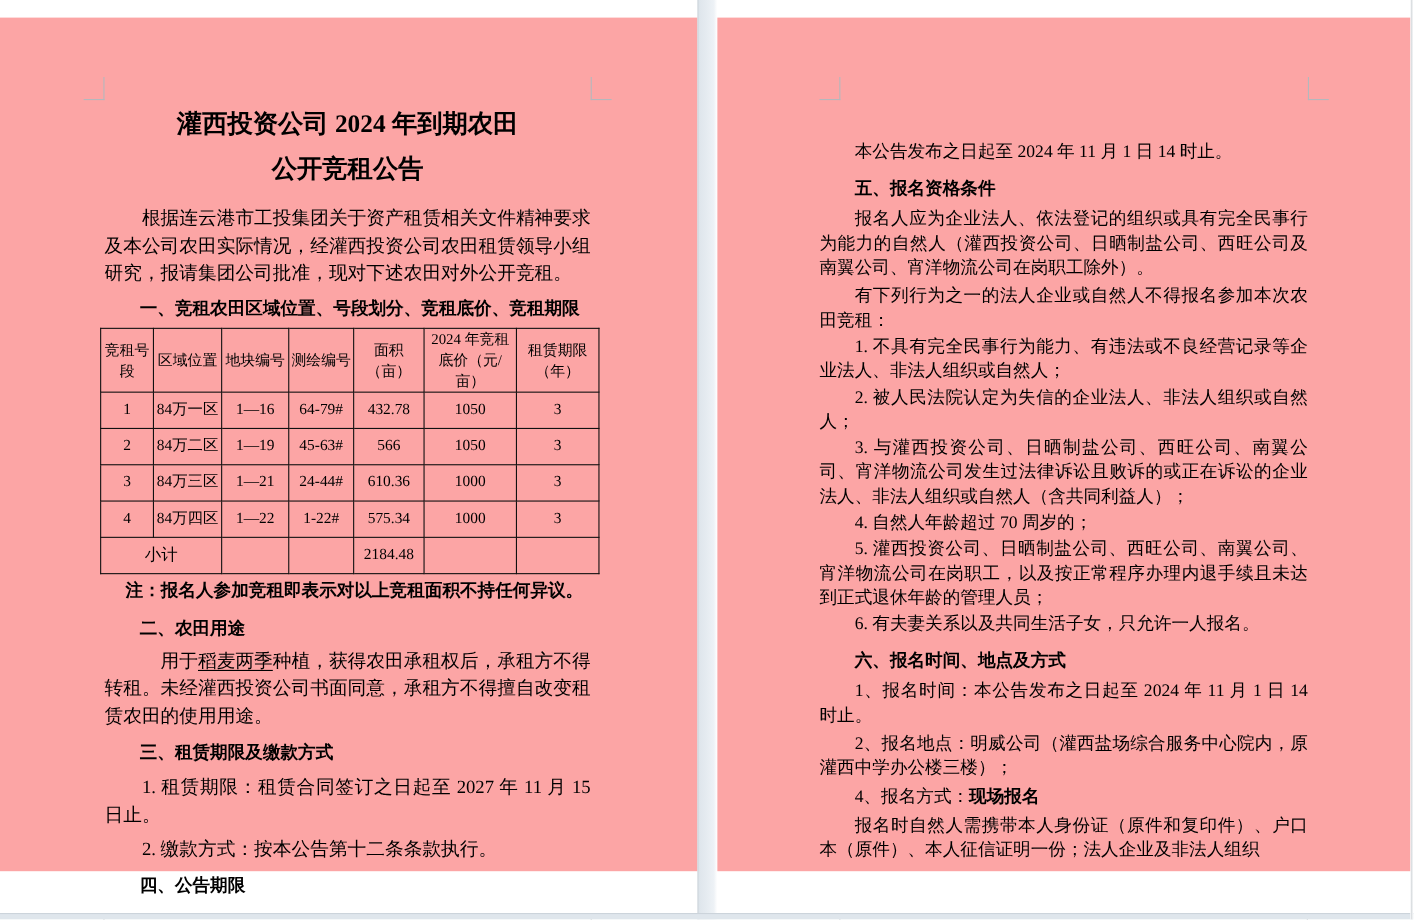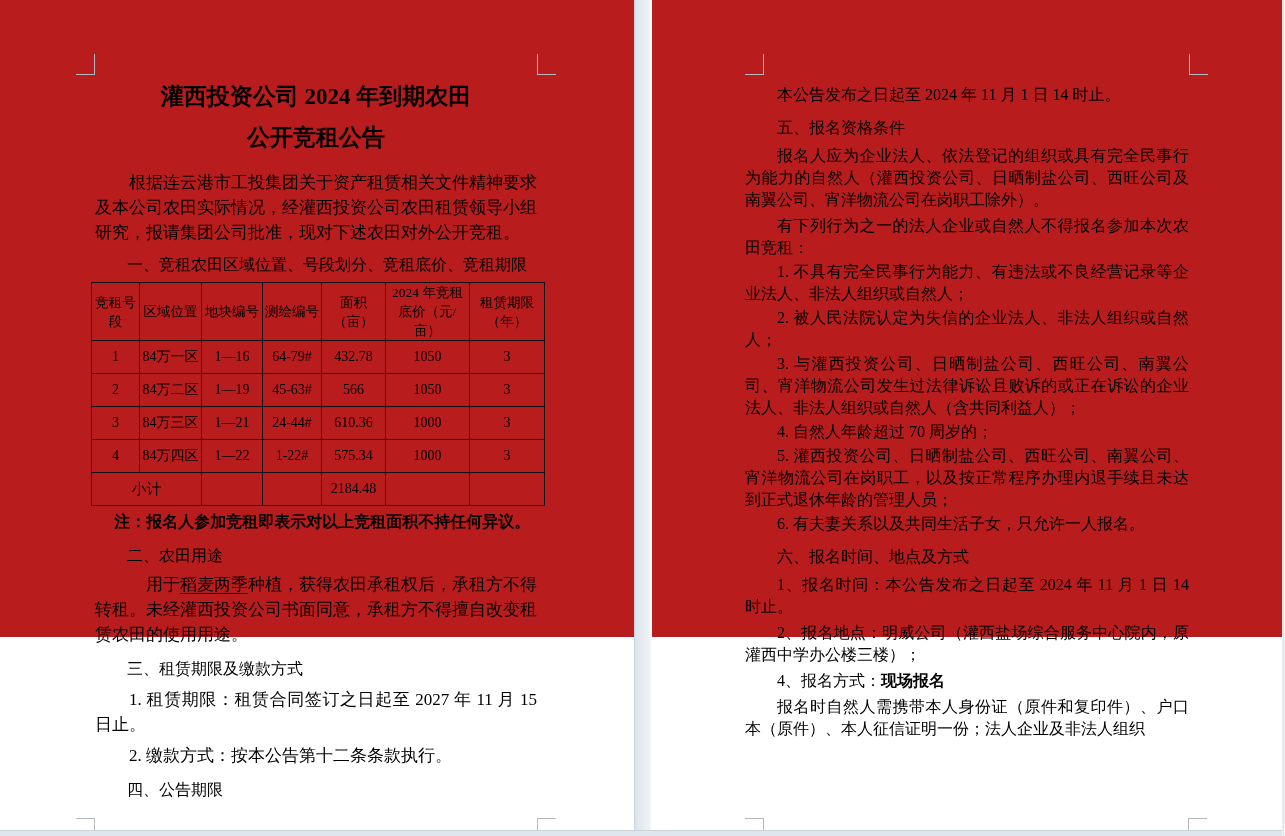--- a/index.html
+++ b/index.html
@@ -5,21 +5,21 @@
   html,body{margin:0;padding:0;}
   body{
     width:1285px;height:836px;overflow:hidden;position:relative;
     background:#ffffff;
     font-family:"Liberation Serif","DejaVu Serif",serif;
     color:#000;
   }
   .app{position:absolute;inset:0;width:1285px;height:836px;background:#fff;}
 
   
-  .page{position:absolute;top:0;height:637px;background:#b91c1c;}
+  .page{position:absolute;top:16px;height:776px;background:#fca5a5;}
   .page-left{left:0;width:634px;}
   .page-right{left:652px;width:631px;}
 
   
   .page-gap{
     position:absolute;top:0;left:634px;width:18px;height:836px;
     background:linear-gradient(to right,#c9d1d8 0,#dfe6ec 2px,#e6ecf1 9px,#eef2f6 15px,#ffffff 18px);
   }
   
   .bottom-gap{
@@ -40,21 +40,21 @@
   .mark-br{border-left:1px solid #b3b8bd;border-top:1px solid #b3b8bd;width:19px;height:12px;}
 
   
   .text-area{position:absolute;top:0;}
   .ta-left{left:95px;width:442px;padding-top:76px;}
 
   .p1-body{font-size:17px;line-height:25px;text-align:justify;}
   .p2-body{font-size:16px;line-height:22px;text-align:justify;}
 
   .doc-title{font-size:23px;line-height:41px;font-weight:700;text-align:center;margin:0;}
-  .h-sec{font-size:16px;line-height:25px;font-weight:400;text-indent:2em;margin:7px 0 2px;}
+  .h-sec{font-size:16px;line-height:25px;font-weight:700;text-indent:2em;margin:7px 0 2px;}
   .p2-body .h-sec{line-height:24px;margin:10px 0 5px;}
   p{margin:0;}
   .para{text-indent:2em;margin:4px 0 0;}
   .para-tight{text-indent:2em;margin:2px 0 0;}
   .note-line{font-weight:700;text-indent:1.2em;font-size:16px;margin:3px 0 0;}
   .indent3{text-indent:3em;}
   .u{text-decoration:underline;text-underline-offset:3px;}
   .b{font-weight:700;}
 
   
@@ -171,21 +171,21 @@
       <p class="h-sec" style="margin-top:9px;">四、公告期限</p>
     </div>
   </div>
 
   <div class="page page-right">
     <div class="mark mark-tl" style="left:93px;top:54px;"></div>
     <div class="mark mark-tr" style="left:537px;top:54px;"></div>
     <div class="mark mark-bl" style="left:93px;top:818px;"></div>
     <div class="mark mark-br" style="left:536px;top:818px;"></div>
 
-    <div class="text-area p2-body" style="left:93px;width:444px;padding-top:80px;position:absolute;">
+    <div class="text-area p2-body" style="left:93px;width:444px;padding-top:108px;position:absolute;">
       <p class="para">本公告发布之日起至 2024 年 11 月 1 日 14 时止。</p>
 
       <p class="h-sec">五、报名资格条件</p>
 
       <p class="para">报名人应为企业法人、依法登记的组织或具有完全民事行为能力的自然人（灌西投资公司、日晒制盐公司、西旺公司及南翼公司、宵洋物流公司在岗职工除外）。</p>
       <p class="para">有下列行为之一的法人企业或自然人不得报名参加本次农田竞租：</p>
 
       <p class="para-tight">1. 不具有完全民事行为能力、有违法或不良经营记录等企业法人、非法人组织或自然人；</p>
       <p class="para-tight">2. 被人民法院认定为失信的企业法人、非法人组织或自然人；</p>
       <p class="para-tight">3. 与灌西投资公司、日晒制盐公司、西旺公司、南翼公司、宵洋物流公司发生过法律诉讼且败诉的或正在诉讼的企业法人、非法人组织或自然人（含共同利益人）；</p>

